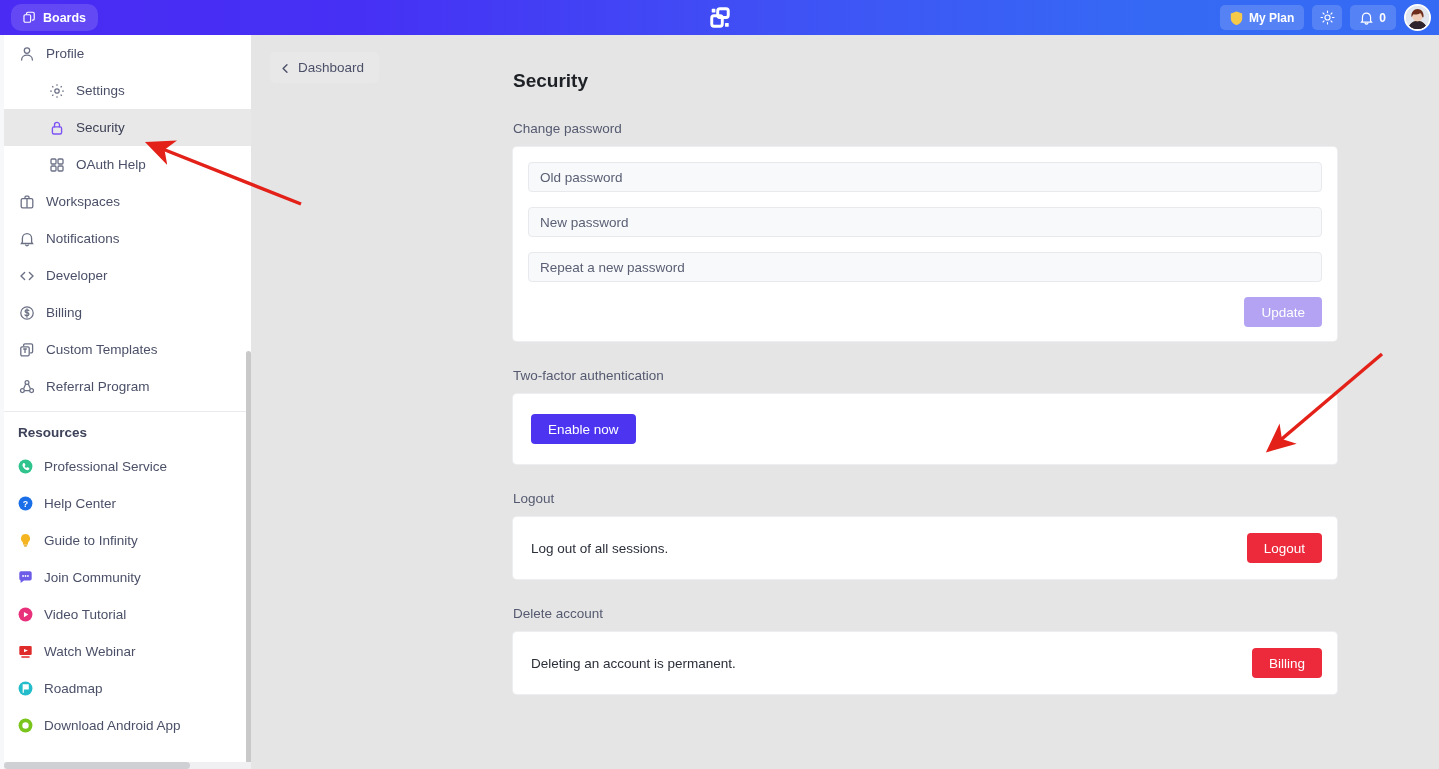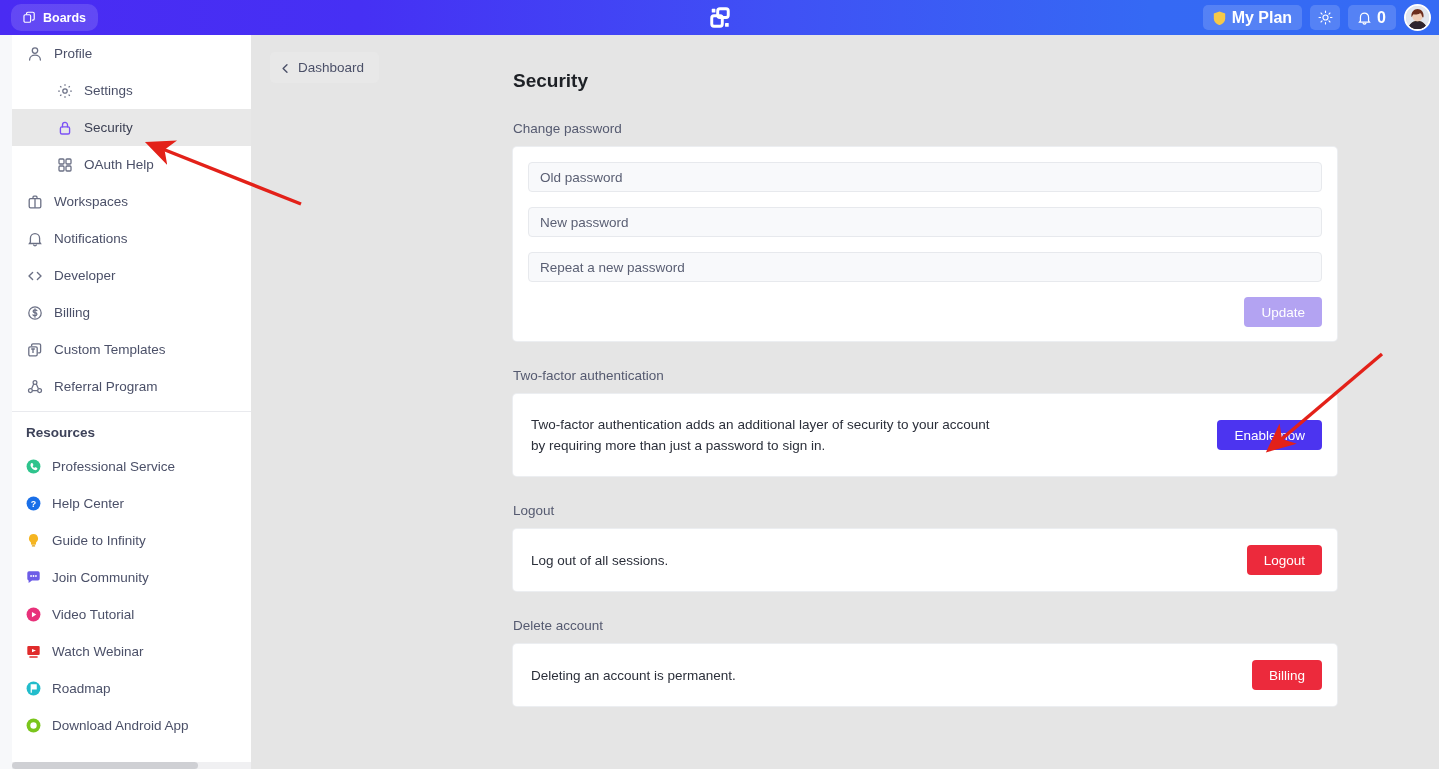--- a/index.html
+++ b/index.html
@@ -32,36 +32,36 @@
   }
   .logo { width: 22px; height: 22px; display: block; }
   .top-right {
     position: absolute; right: 8px; top: 0; height: 35px;
     display: flex; align-items: center; gap: 8px;
   }
   .pill {
     display: flex; align-items: center; gap: 6px;
     height: 25px; padding: 0 10px; border-radius: 5px;
     background: rgba(255,255,255,0.16);
-    color: #fff; font-size: 16px; font-weight: bold; cursor: pointer;
+    color: #fff; font-size: 12px; font-weight: bold; cursor: pointer;
   }
   .pill.sq { width: 30px; padding: 0; justify-content: center; }
   .shield { width: 13px; height: 14px; display:block; }
   .sun { width: 15px; height: 15px; display:block; }
   .bell { width: 13px; height: 14px; display:block; }
   .avatar {
     width: 27px; height: 27px; border-radius: 50%;
     border: 2px solid #fff; overflow: hidden; cursor: pointer;
     background: #cfd6e4; position: relative; flex: none;
   }
   .avatar svg { width: 100%; height: 100%; display: block; }
 
   
   .sidebar {
-    position: absolute; left: 12px; top: 35px; width: 250px; height: 734px;
+    position: absolute; left: 4px; top: 35px; width: 250px; height: 734px;
     background: #fff; border-right: 1px solid #e6e8ec;
     overflow: hidden;
   }
   .nav-item {
     display: flex; align-items: center; height: 37px;
     padding-left: 14px; cursor: pointer;
     font-size: 13.5px; color: #4b5068;
   }
   .nav-item.sub { padding-left: 44px; }
   .nav-item.active { background: #e8e8e8; }
@@ -446,24 +446,20 @@
         <div class="field">Old password</div>
         <div class="field">New password</div>
         <div class="field">Repeat a new password</div>
         <div class="card-actions">
           <button class="btn btn-update">Update</button>
         </div>
       </div>
 
       <div class="sec-label">Two-factor authentication</div>
       <div class="card row tall">
-        <div>
-          <div class="row-text">Two-factor authentication adds an additional layer of security to your account</div>
-          <div class="row-text">by requiring more than just a password to sign in.</div>
-        </div>
         <button class="btn btn-enable">Enable now</button>
       </div>
 
       <div class="sec-label">Logout</div>
       <div class="card row">
         <div class="row-text">Log out of all sessions.</div>
         <button class="btn btn-danger">Logout</button>
       </div>
 
       <div class="sec-label">Delete account</div>

